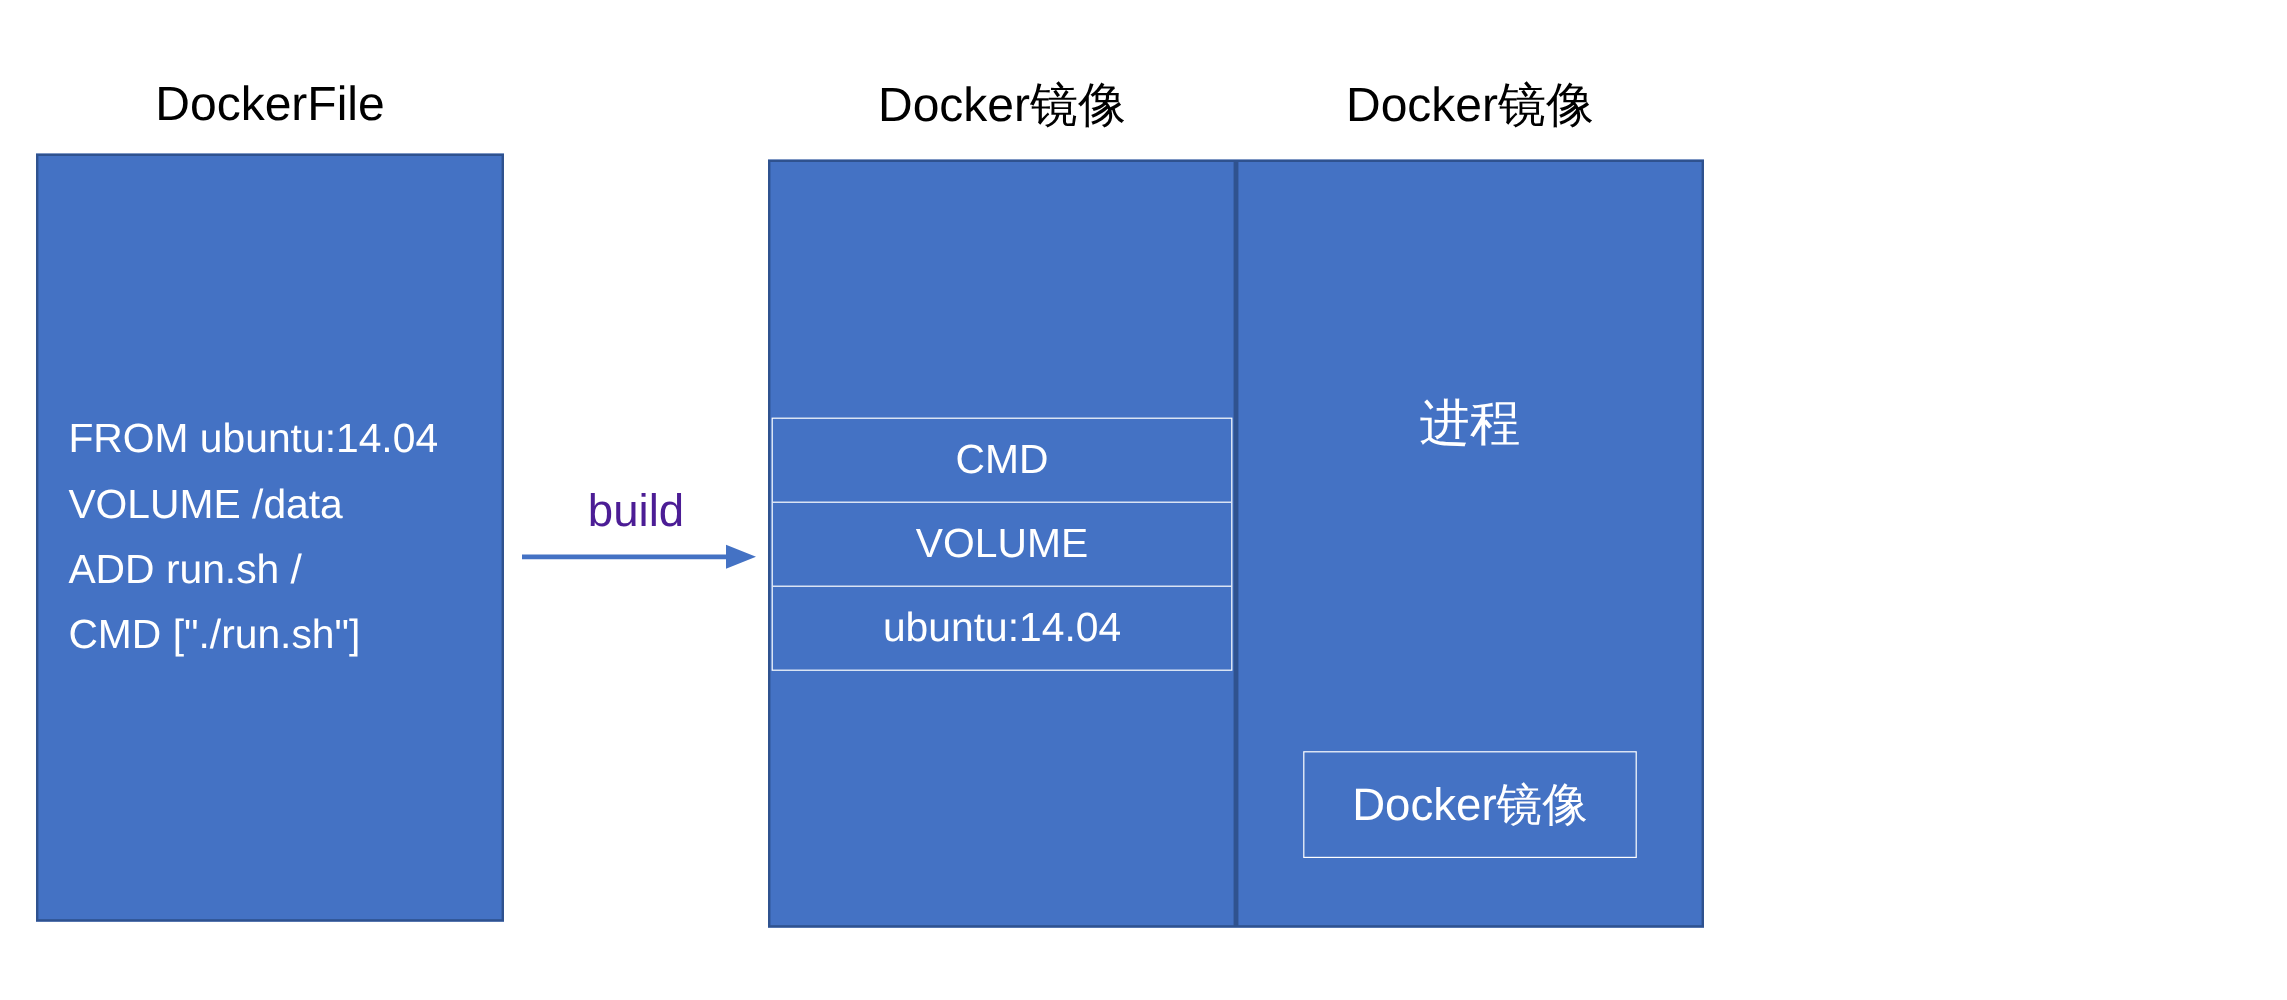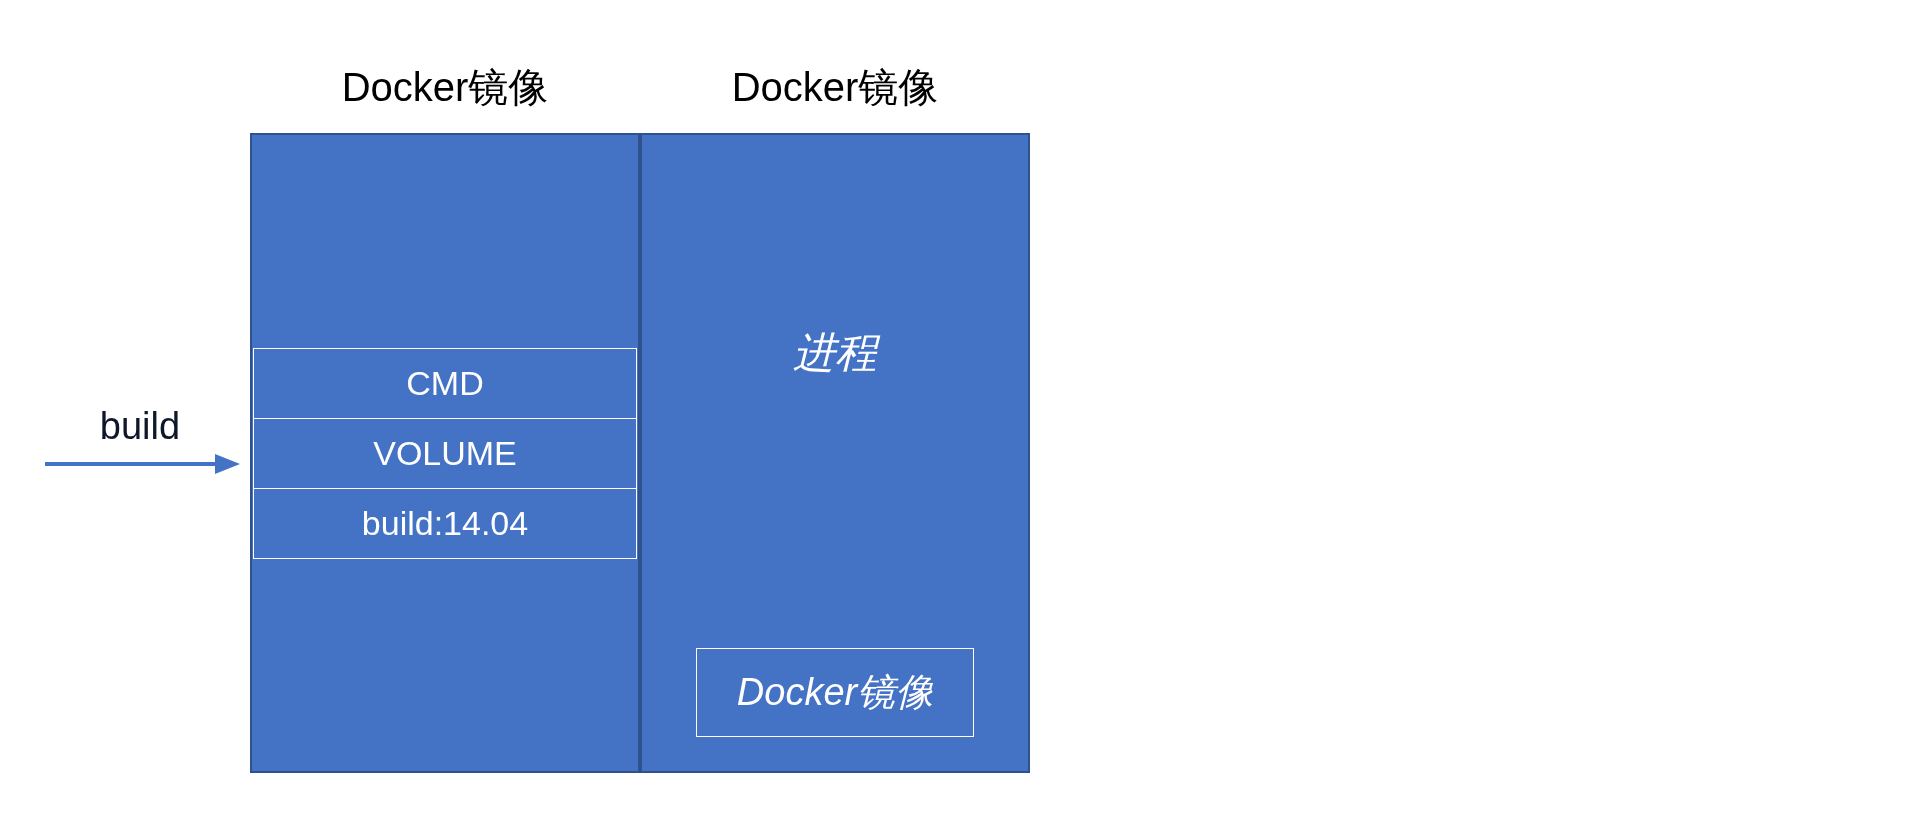--- a/index.html
+++ b/index.html
@@ -74,22 +74,21 @@
     }
     .layer:last-child {
       border-bottom: none;
     }
     .container-content {
       display: flex;
       flex-direction: column;
       justify-content: space-between;
       align-items: center;
       height: 100%;
-      padding: 80px 25px 34px 25px;
-      font-style: italic;
+      padding: 80px 25px 56px 25px;
     }
     .process-label {
       font-size: 42px;
       color: #ffffff;
       margin-top: 110px;
     }
     .inner-image-box {
       border: 1.5px solid #ffffff;
       padding: 18px 40px;
       font-size: 38px;
@@ -98,50 +97,61 @@
     .arrow-block {
       display: flex;
       flex-direction: column;
       align-items: center;
       justify-content: center;
       width: 220px;
       margin-top: 50px;
     }
     .arrow-label {
       font-size: 38px;
-      color: #0f172a;
+      color: #4c1d95;
       margin-bottom: 1px;
     }
     .arrow-svg {
       width: 200px;
       height: 30px;
     }
   </style>
 </head>
 <body>
 
 <div class="diagram-container">
 
+  <div class="box-column">
+    <div class="box-title">DockerFile</div>
+    <div class="box">
+      <div class="dockerfile-content">
+        <div class="dockerfile-line">FROM ubuntu:14.04</div>
+        <div class="dockerfile-line">VOLUME /data</div>
+        <div class="dockerfile-line">ADD run.sh /</div>
+        <div class="dockerfile-line">CMD ["./run.sh"]</div>
+      </div>
+    </div>
+  </div>
 
   <div class="arrow-block">
     <div class="arrow-label">build</div>
     <svg class="arrow-svg" viewBox="0 0 200 30">
       <line x1="5" y1="15" x2="180" y2="15" stroke="#4472c4" stroke-width="4"></line>
       <polygon points="200,15 175,5 175,25" fill="#4472c4"></polygon>
     </svg>
   </div>
 
   <div class="box-column">
     <div class="box-title">Docker镜像</div>
     <div class="box">
       <div class="image-layers">
         <div class="layer-stack">
           <div class="layer">CMD</div>
           <div class="layer">VOLUME</div>
-          <div class="layer">build:14.04</div>
+          <div class="layer">ubuntu:14.04</div>
         </div>
       </div>
     </div>
   </div>
 
 
   <div class="box-column">
     <div class="box-title">Docker镜像</div>
     <div class="box">
       <div class="container-content">

